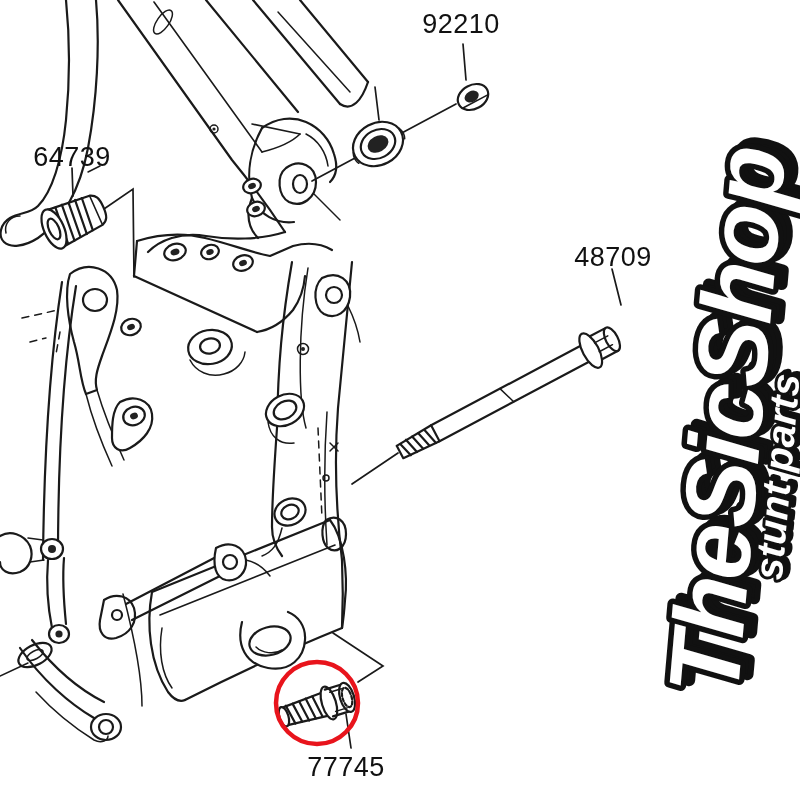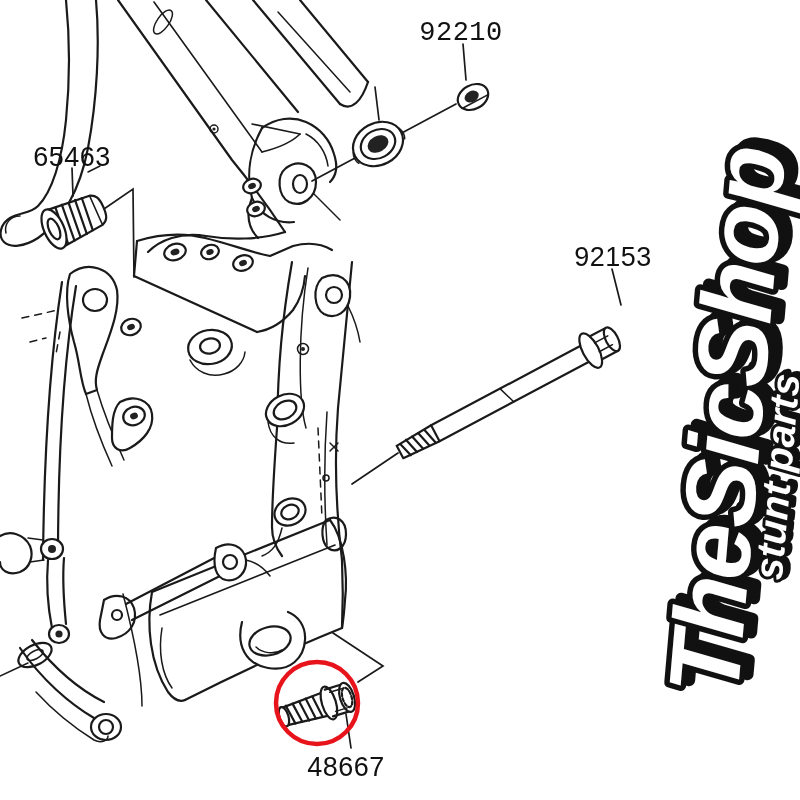--- a/index.html
+++ b/index.html
@@ -228,24 +228,24 @@
       <ellipse class="ln fw" cx="48" cy="0" rx="7" ry="17"></ellipse>
       <path class="ln" d="M48,-14 L66,-14 M48,14 L66,14"></path>
       <ellipse class="ln fw" cx="67" cy="0" rx="7" ry="15"></ellipse>
       <ellipse class="ln" cx="67" cy="0" rx="4.5" ry="10" stroke-dasharray="3 2.2" stroke-width="2"></ellipse>
       <path class="ln thin" d="M52,-10 L64,-10 M52,10 L64,10"></path>
     </g>
 
     <circle cx="317" cy="703" r="41" fill="none" stroke-width="4.5" stroke="#e8141c"></circle>
   </svg>
 
-  <div class="plabel" style="left:461px;top:18px;font-family:Liberation Mono, monospace;">92210</div>
-  <div class="plabel" style="left:72px;top:142px;">65463</div>
-  <div class="plabel" style="left:613px;top:242px;">92153</div>
-  <div class="plabel" style="left:346px;top:752px;">48667</div>
+  <div class="plabel" style="left:461px;top:9px;">92210</div>
+  <div class="plabel" style="left:72px;top:142px;">64739</div>
+  <div class="plabel" style="left:613px;top:242px;">48709</div>
+  <div class="plabel" style="left:346px;top:752px;">77745</div>
 
   <div class="watermark">
     <svg width="600" height="220" viewBox="0 0 600 220">
 
       <text class="logo-text" x="26" y="158" font-size="100" letter-spacing="-3" stroke-width="12" stroke-linejoin="round" paint-order="stroke" fill="#111111" stroke="#111111">TheSicShop</text>
       <text class="logo-text" x="143" y="188" font-size="40" letter-spacing="0" stroke-width="7" stroke-linejoin="round" paint-order="stroke" fill="#111111" stroke="#111111">stunt parts</text>
 
       <text class="logo-text" x="20" y="150" font-size="100" letter-spacing="-3" stroke-width="11" stroke-linejoin="round" paint-order="stroke" stroke="#111111" fill="#ffffff">TheSicShop</text>
       <text class="logo-text" x="140" y="184" font-size="40" letter-spacing="0" stroke-width="6" stroke-linejoin="round" paint-order="stroke" stroke="#111111" fill="#ffffff">stunt parts</text>
     </svg>

